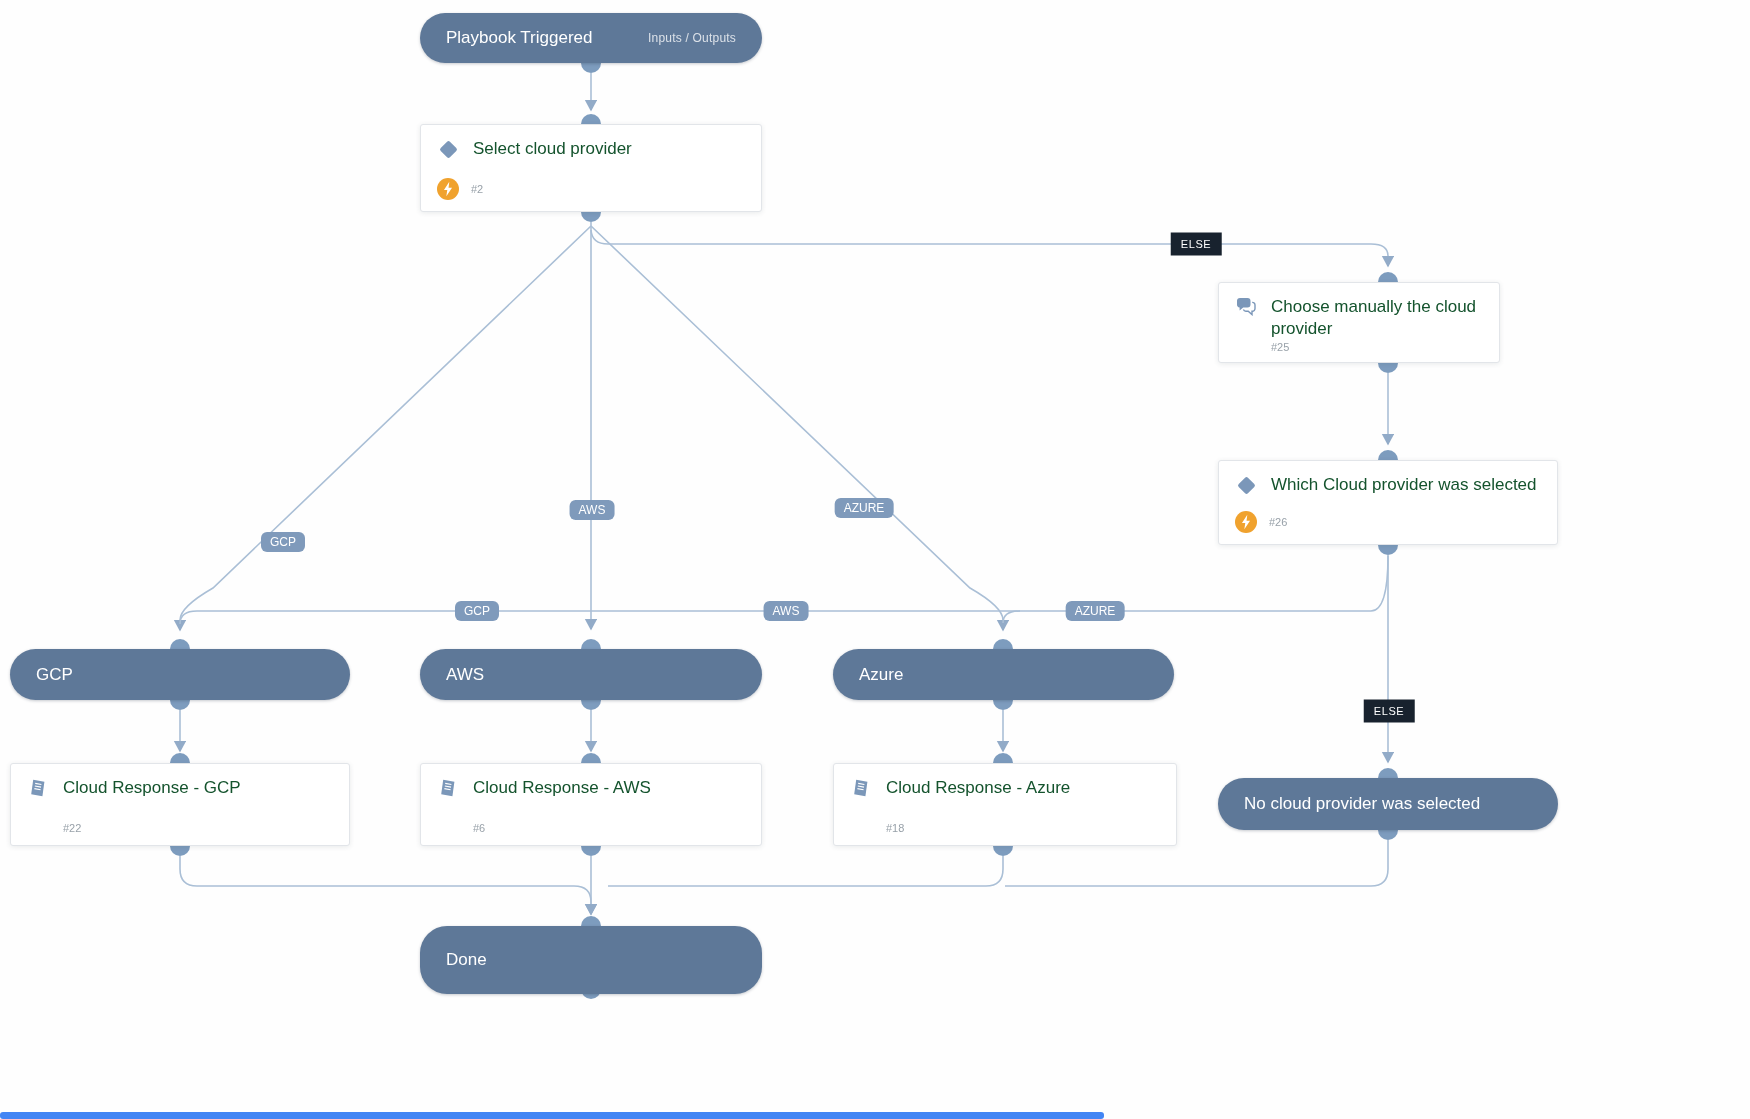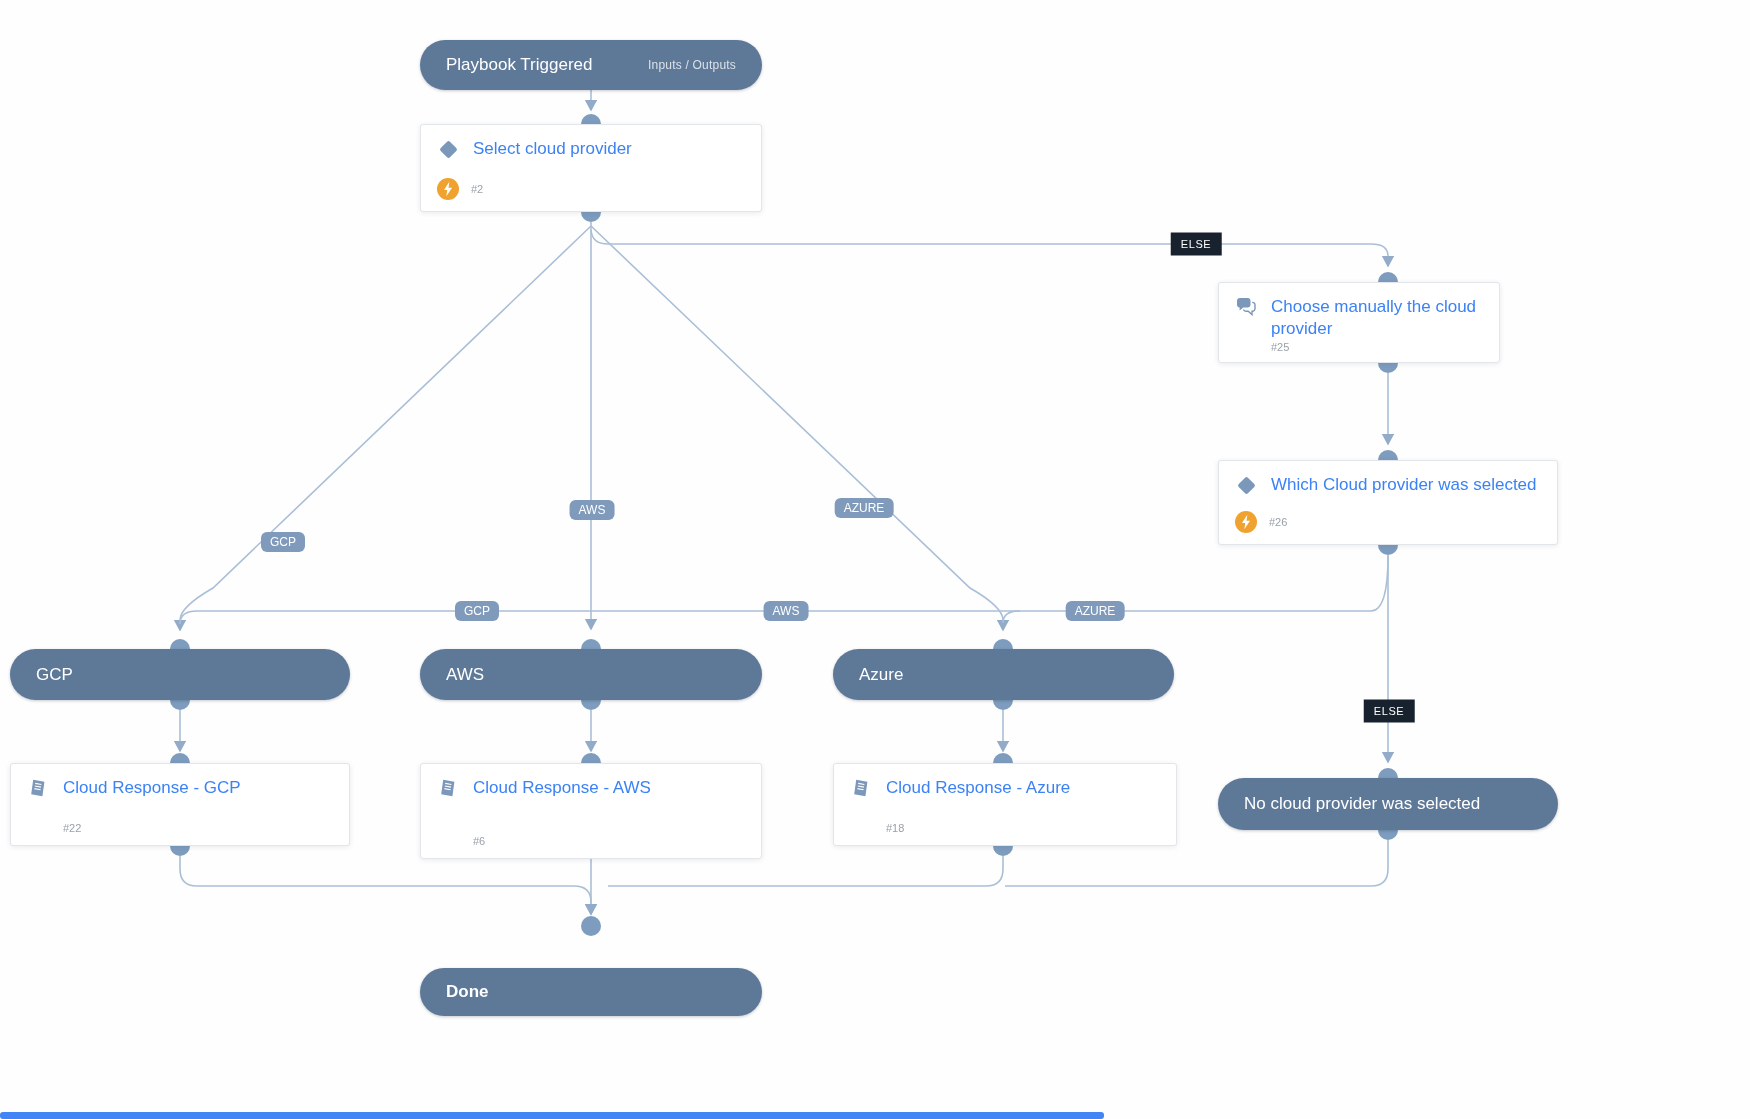--- a/index.html
+++ b/index.html
@@ -39,21 +39,21 @@
     display:flex;
     flex-direction:column;
     justify-content:space-between;
     padding:13px 14px 11px 16px;
     cursor:pointer;
   }
   .card .row { display:flex; align-items:flex-start; gap:14px; }
   .card .row2 { display:flex; align-items:center; gap:12px; }
   .card .row2.indent { margin-left:36px; }
   .icon-box { width:22px; height:22px; display:flex; align-items:center; justify-content:center; flex:0 0 22px; }
-  .card-title { font-size:17px; color:#3b82f6; line-height:1.32; max-width:250px; }
+  .card-title { font-size:17px; color:#14532d; line-height:1.32; max-width:250px; }
   .card-id { font-size:11px; color:#98a1a9; }
 
   .diamond {
     width:13px; height:13px;
     background:#7b97b9;
     border-radius:2px;
     transform:rotate(45deg);
   }
 
   
@@ -150,21 +150,21 @@
       <circle cx="180" cy="846" r="10"></circle>
       <circle cx="591" cy="846" r="10"></circle>
       <circle cx="1003" cy="846" r="10"></circle>
       <circle cx="1388" cy="778" r="10"></circle>
       <circle cx="1388" cy="830" r="10"></circle>
       <circle cx="591" cy="926" r="10"></circle>
       <circle cx="591" cy="989" r="10"></circle>
     </g>
   </svg>
 
-  <div class="node pill" style="left:420px;top:13px;width:342px;height:50px;border-radius:25px;margin-top:27px;">
+  <div class="node pill" style="left:420px;top:13px;width:342px;height:50px;border-radius:25px;">
     <span class="pill-title">Playbook Triggered</span>
     <span class="pill-sub">Inputs / Outputs</span>
   </div>
 
   <div class="node card" style="left:420px;top:124px;width:342px;height:88px;">
     <div class="row">
       <span class="icon-box">
           <span class="diamond"></span>
         </span>
       <span class="card-title">Select cloud provider</span>
@@ -237,21 +237,21 @@
             <path d="M6.2,4.4 L12.4,5.5 M5.8,7 L12,8.1 M5.4,9.6 L11.6,10.7" stroke="#fff" stroke-width="1.1"></path>
           </svg>
       </span>
       <span class="card-title">Cloud Response - GCP</span>
     </div>
     <div class="row2 indent">
       <span class="card-id">#22</span>
     </div>
   </div>
 
-  <div class="node card" style="left:420px;top:763px;width:342px;height:96px;">
+  <div class="node card" style="left:420px;top:763px;width:342px;height:83px;">
     <div class="row">
       <span class="icon-box">
         <svg width="18" height="18" viewBox="0 0 18 18">
             <path d="M4.2,0.8 L15.4,2.8 L13.4,17.2 L2.2,15.2 Z" fill="#7b97b9"></path>
             <path d="M6.2,4.4 L12.4,5.5 M5.8,7 L12,8.1 M5.4,9.6 L11.6,10.7" stroke="#fff" stroke-width="1.1"></path>
           </svg>
       </span>
       <span class="card-title">Cloud Response - AWS</span>
     </div>
     <div class="row2 indent">
@@ -267,21 +267,21 @@
             <path d="M6.2,4.4 L12.4,5.5 M5.8,7 L12,8.1 M5.4,9.6 L11.6,10.7" stroke="#fff" stroke-width="1.1"></path>
           </svg>
       </span>
       <span class="card-title">Cloud Response - Azure</span>
     </div>
     <div class="row2 indent">
       <span class="card-id">#18</span>
     </div>
   </div>
 
-  <div class="node pill" style="left:420px;top:968px;width:342px;height:48px;font-weight:bold;">
+  <div class="node pill" style="left:420px;top:926px;width:342px;height:68px;">
     <span class="pill-title">Done</span>
   </div>
 
   <div class="badge else" style="left:1196px;top:244px;">ELSE</div>
   <div class="badge else" style="left:1389px;top:711px;">ELSE</div>
 
   <div class="badge" style="left:283px;top:542px;">GCP</div>
   <div class="badge" style="left:592px;top:510px;">AWS</div>
   <div class="badge" style="left:864px;top:508px;">AZURE</div>
 

